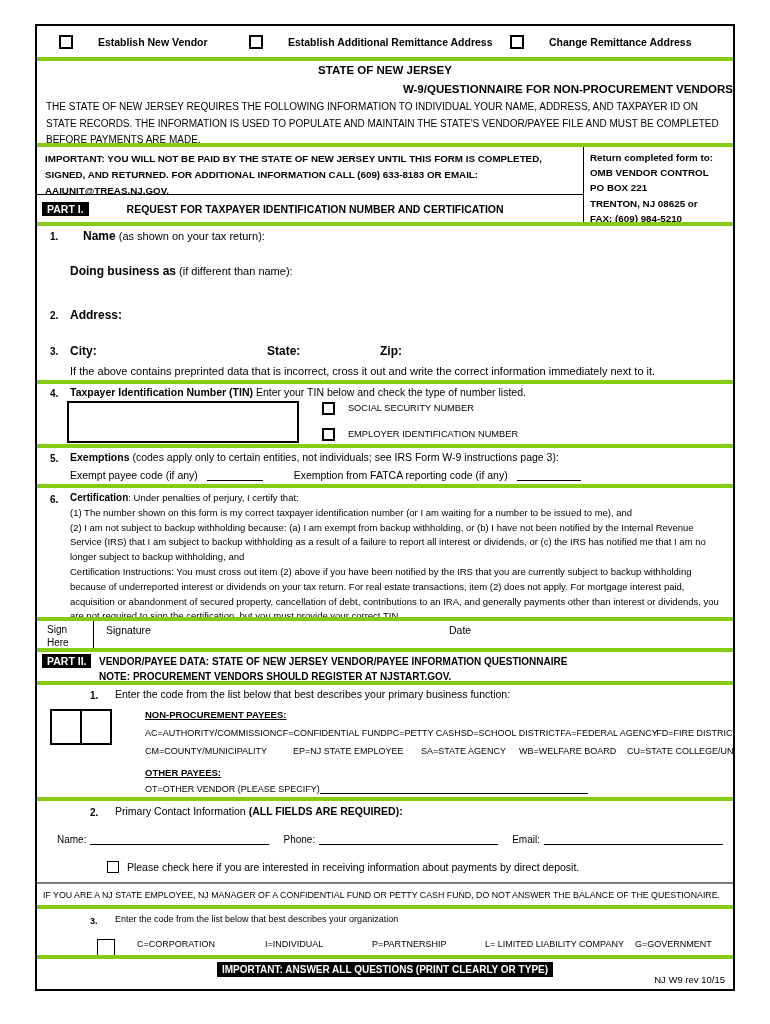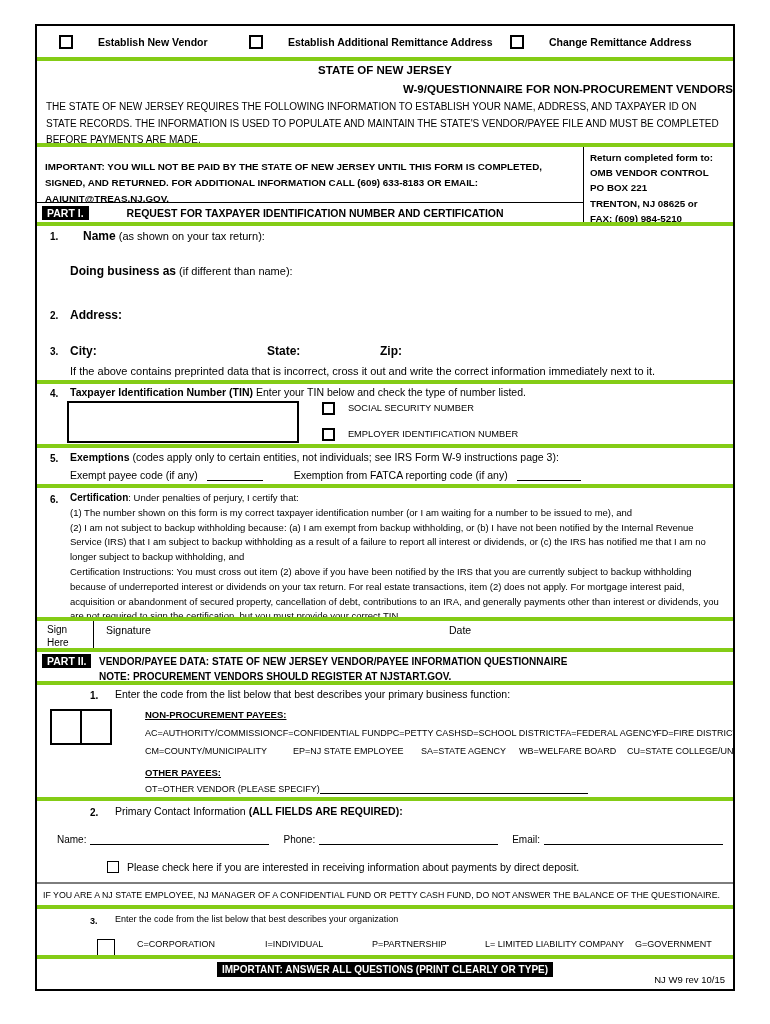--- a/index.html
+++ b/index.html
@@ -26,21 +26,21 @@
 
   
   .r-head { height:86px; text-align:center; }
   .r-head .h1 { margin-top:3px; font-size:11.5px; font-weight:bold; }
   .r-head .h2 { margin-top:7px; font-size:11.5px; font-weight:bold;text-align:right; }
   .r-head .intro { margin-top:4px; padding:0 9px; font-size:10px; line-height:16.5px; text-align:left; }
 
   
   .r-imp { height:79px; display:flex; }
   .r-imp .left { flex:1; display:flex; flex-direction:column; }
-  .r-imp .imp-text { height:48px; border-bottom:1px solid #000; padding:4px 8px 0 8px; font-size:9.8px; font-weight:bold; line-height:16px;margin-top:8px; }
+  .r-imp .imp-text { height:48px; border-bottom:1px solid #000; padding:4px 8px 0 8px; font-size:9.8px; font-weight:bold; line-height:16px; }
   .r-imp .part1row { flex:1; display:flex; align-items:center; padding-left:5px;gap:24px; }
   .r-imp .part1row .inv-label { font-size:10.5px; }
   .r-imp .part1row .ttl { font-size:10.5px; font-weight:bold; margin-left:14px; }
   .r-imp .right { width:150px; border-left:1px solid #000; padding:3px 0 0 6px; font-size:9.8px; font-weight:bold; line-height:15.2px; }
 
   
   .r-s123 { height:158px; font-size:11px; }
   .num { font-weight:bold; font-size:10px; }
   .r-s123 .bigb { font-weight:bold; font-size:12px; }
 
@@ -110,21 +110,21 @@
     </span>
     <span class="grp" style="left:473px;">
       <span class="cb"></span>
       <span class="lbl">Change Remittance Address</span>
     </span>
   </div>
 
   <div class="row r-head">
     <div class="h1">STATE OF NEW JERSEY</div>
     <div class="h2">W-9/QUESTIONNAIRE FOR NON-PROCUREMENT VENDORS</div>
-    <div class="intro">THE STATE OF NEW JERSEY REQUIRES THE FOLLOWING INFORMATION TO ESTABLISH YOUR NAME, ADDRESS, AND TAXPAYER ID ON STATE RECORDS.  THE INFORMATION IS USED TO POPULATE AND MAINTAIN THE STATE'S VENDOR/PAYEE FILE AND MUST BE COMPLETED BEFORE PAYMENTS ARE MADE.</div>
+    <div class="intro">THE STATE OF NEW JERSEY REQUIRES THE FOLLOWING INFORMATION TO INDIVIDUAL YOUR NAME, ADDRESS, AND TAXPAYER ID ON STATE RECORDS.  THE INFORMATION IS USED TO POPULATE AND MAINTAIN THE STATE'S VENDOR/PAYEE FILE AND MUST BE COMPLETED BEFORE PAYMENTS ARE MADE.</div>
 
   </div>
 
   <div class="row r-imp">
     <div class="left">
       <div class="imp-text">IMPORTANT: YOU WILL NOT BE PAID BY THE STATE OF NEW JERSEY UNTIL THIS FORM IS COMPLETED, SIGNED, AND RETURNED.  FOR ADDITIONAL INFORMATION CALL (609) 633-8183 OR EMAIL: AAIUNIT@TREAS.NJ.GOV.</div>
       <div class="part1row">
         <span class="inv-label">PART I.</span>
         <span class="ttl">REQUEST FOR TAXPAYER IDENTIFICATION NUMBER AND CERTIFICATION</span>
       </div>

